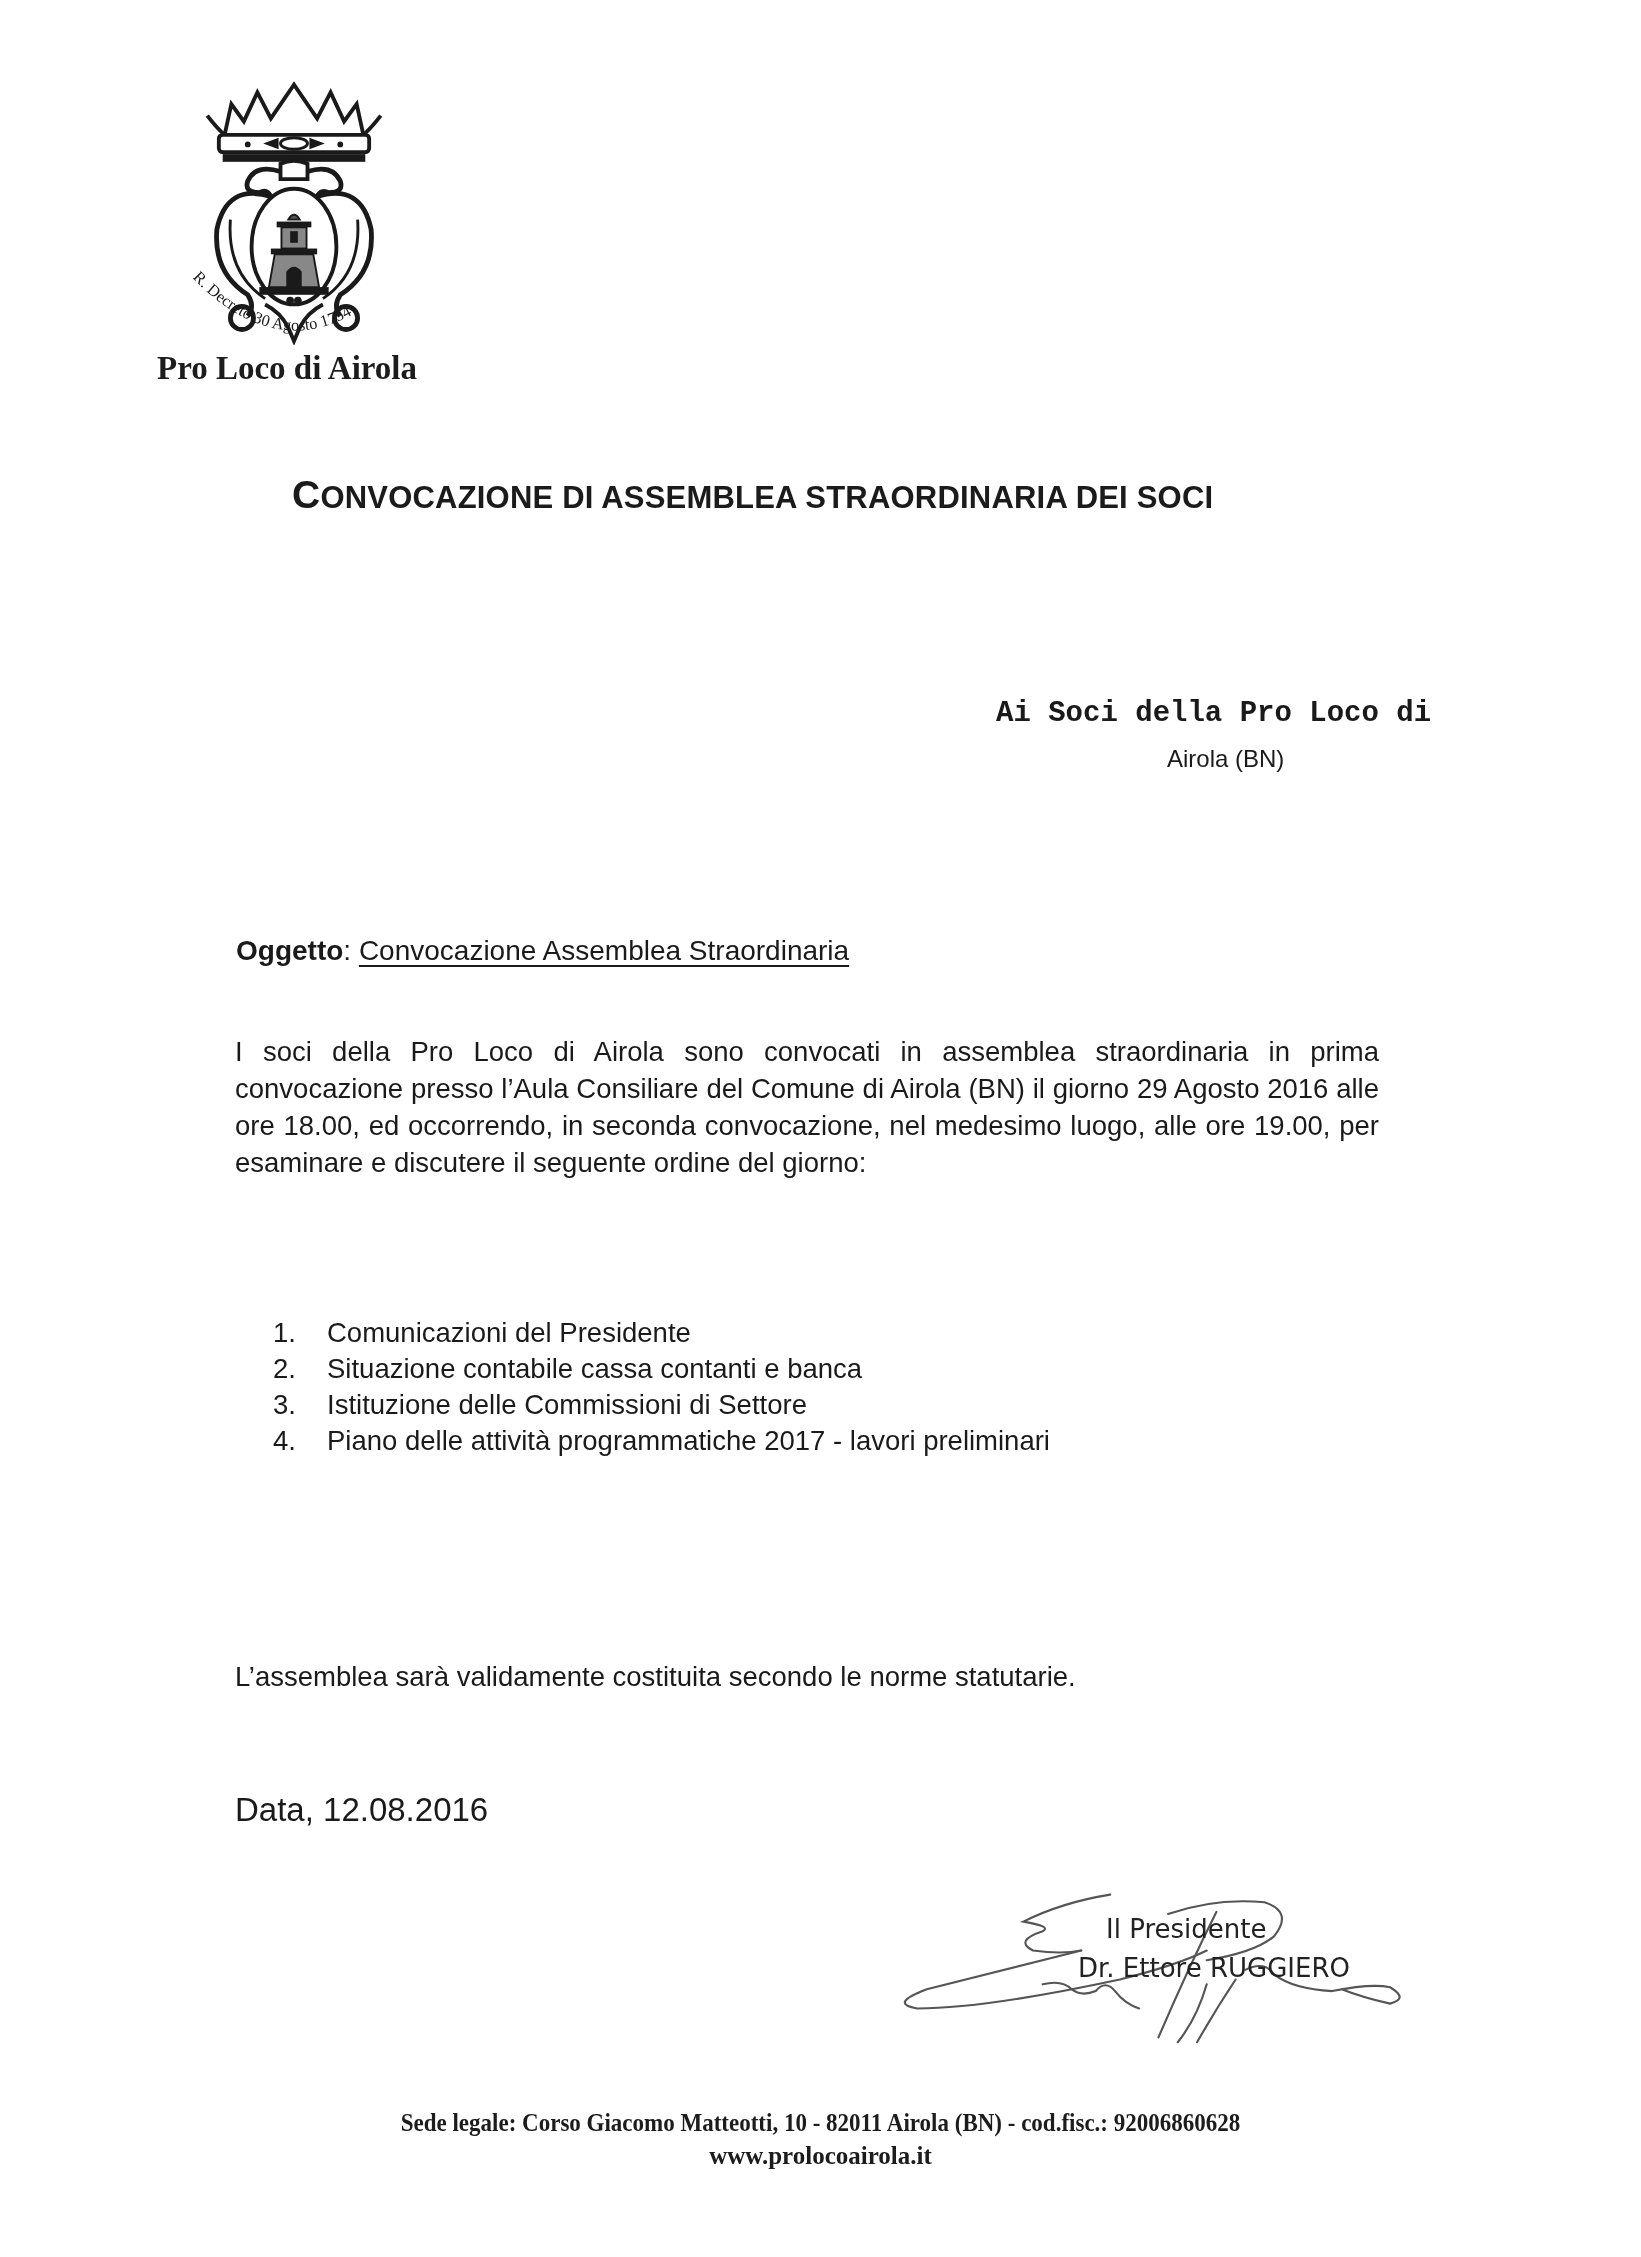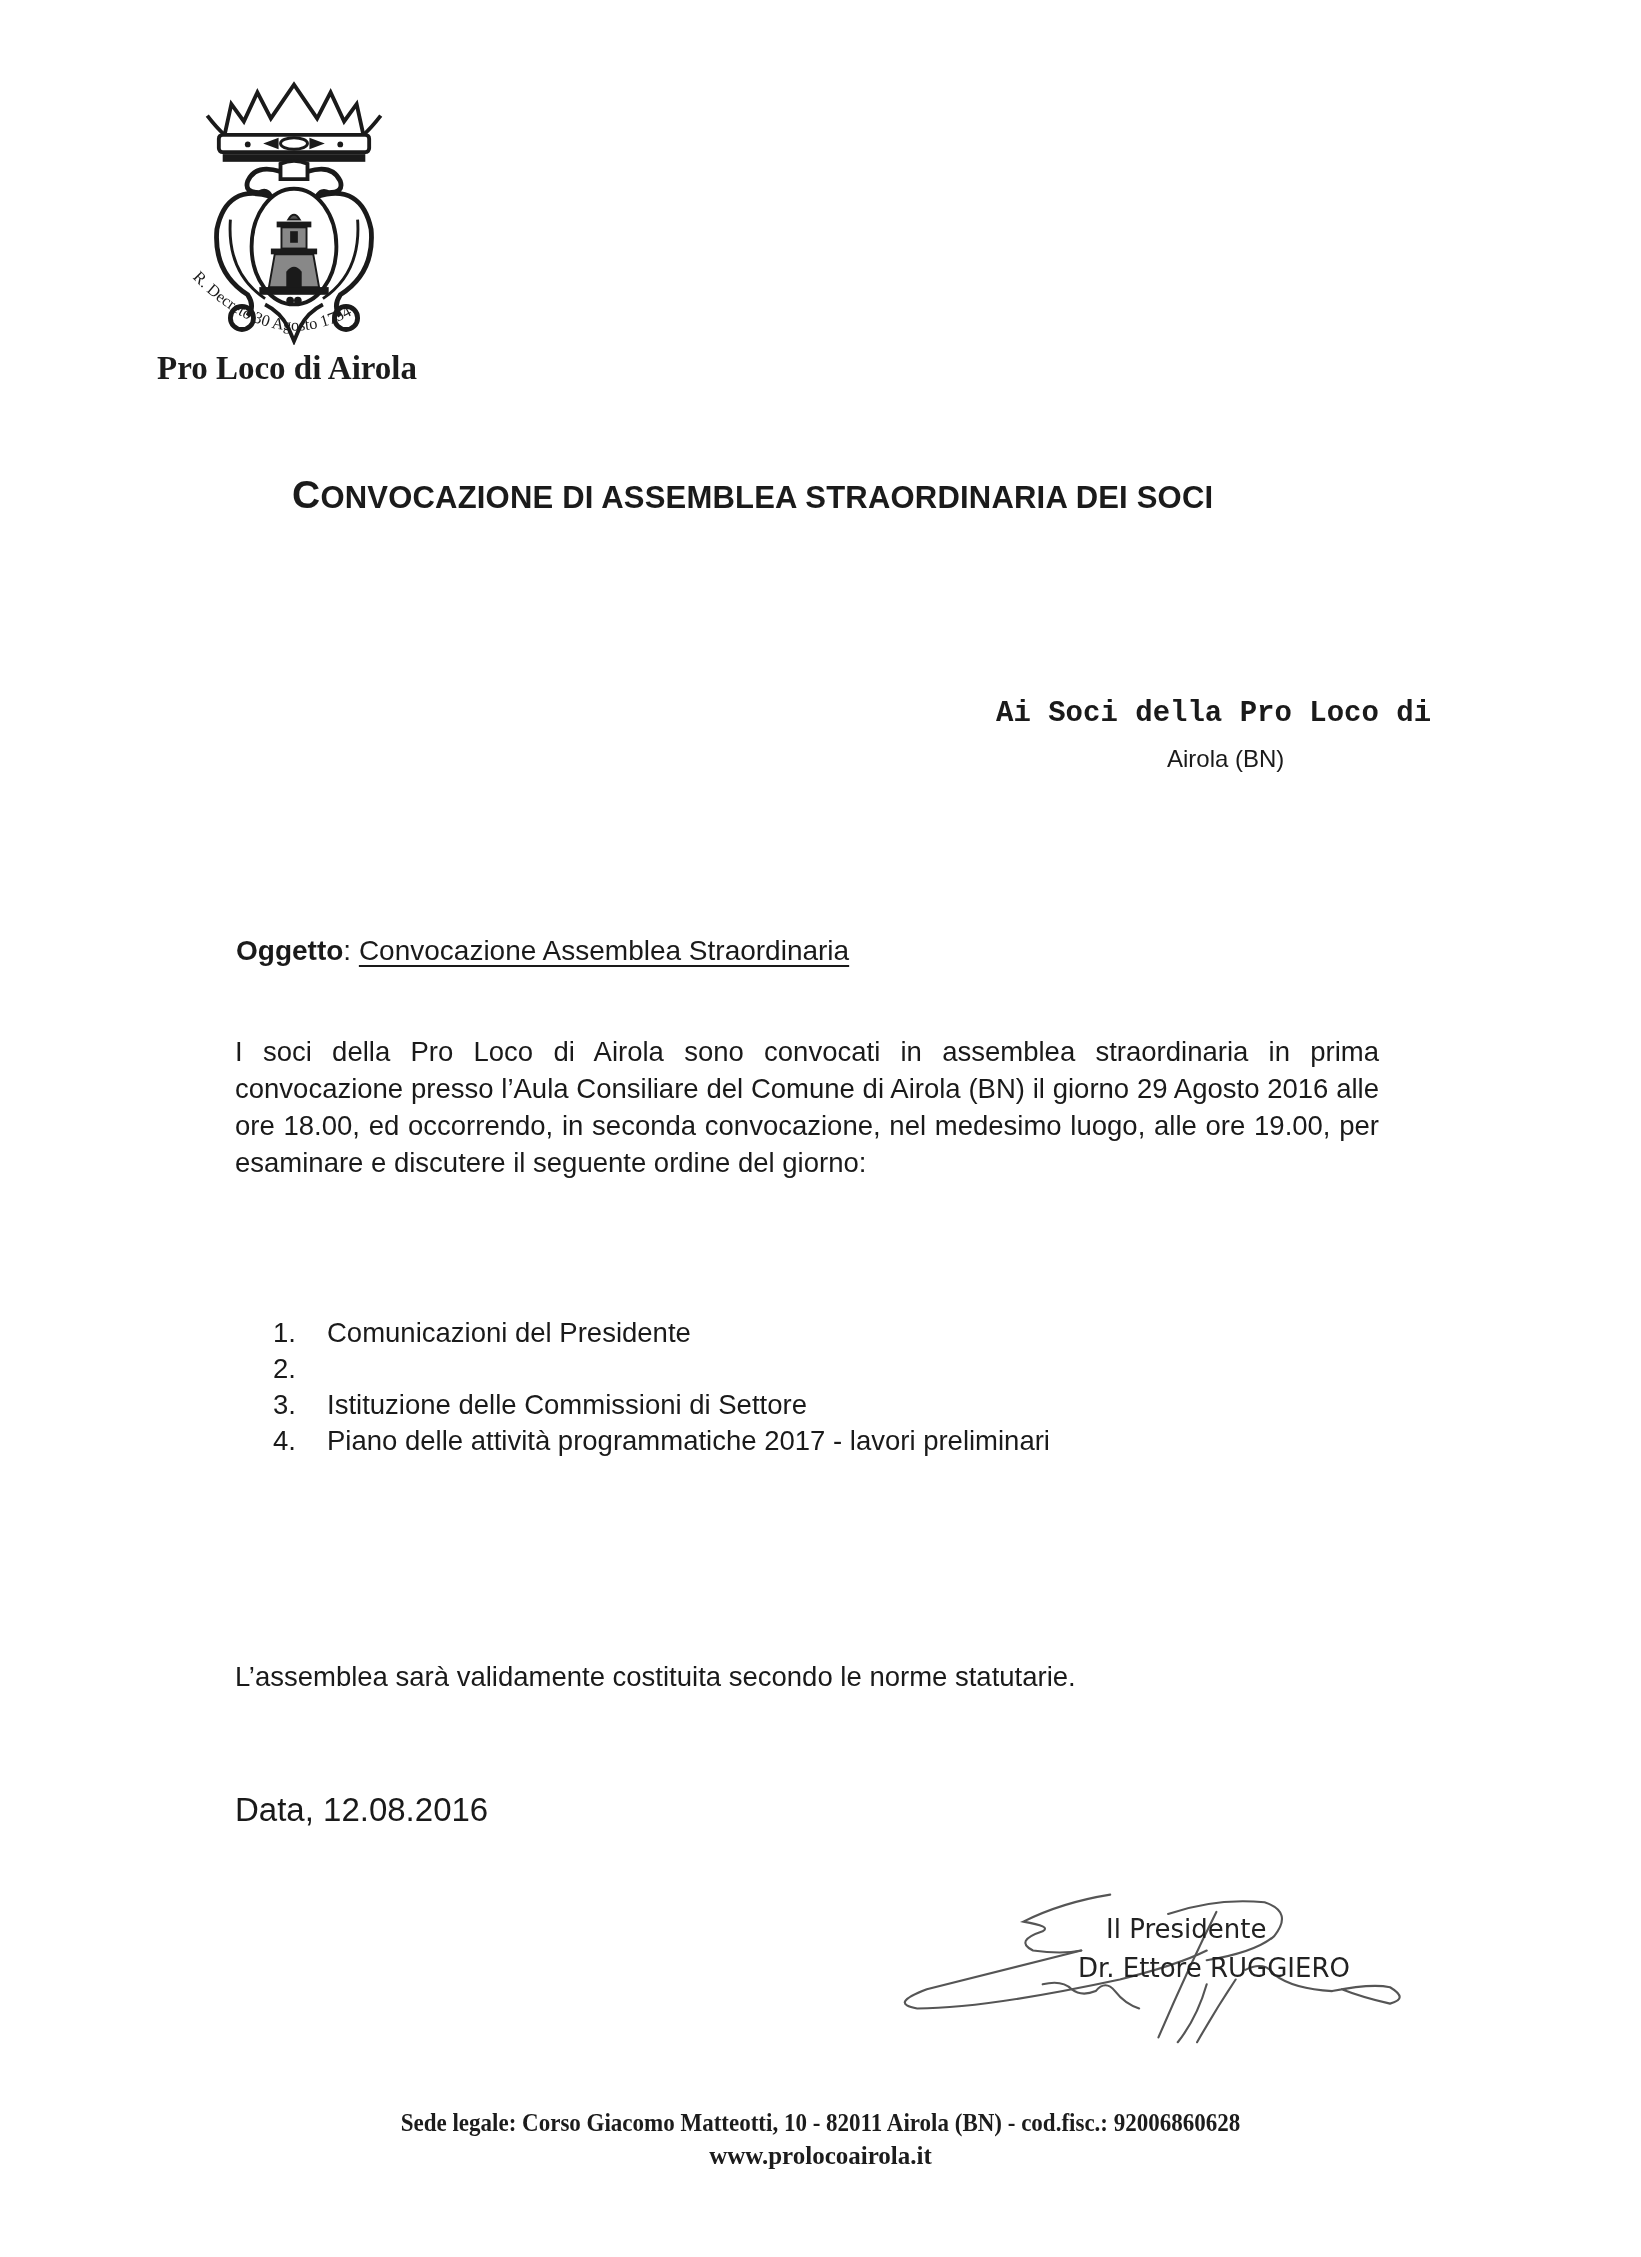--- a/index.html
+++ b/index.html
@@ -109,20 +109,21 @@
 
 <div id="body-paragraph" class="abs">I soci della Pro Loco di Airola sono convocati in assemblea straordinaria in prima convocazione presso l’Aula Consiliare del Comune di Airola (BN) il giorno 29 Agosto 2016 alle ore 18.00, ed occorrendo, in seconda convocazione, nel medesimo luogo, alle ore 19.00, per esaminare e discutere il seguente ordine del giorno:</div>
 
 <ol id="agenda" class="abs">
   <li>
       <span class="num">1.</span>
       <span>Comunicazioni del Presidente</span>
     </li>
   <li>
       <span class="num">2.</span>
+      <span>Situazione contabile cassa contanti e banca</span>
     </li>
   <li>
       <span class="num">3.</span>
       <span>Istituzione delle Commissioni di Settore</span>
     </li>
   <li>
       <span class="num">4.</span>
       <span>Piano delle attività programmatiche 2017 - lavori preliminari</span>
     </li>
 </ol>

